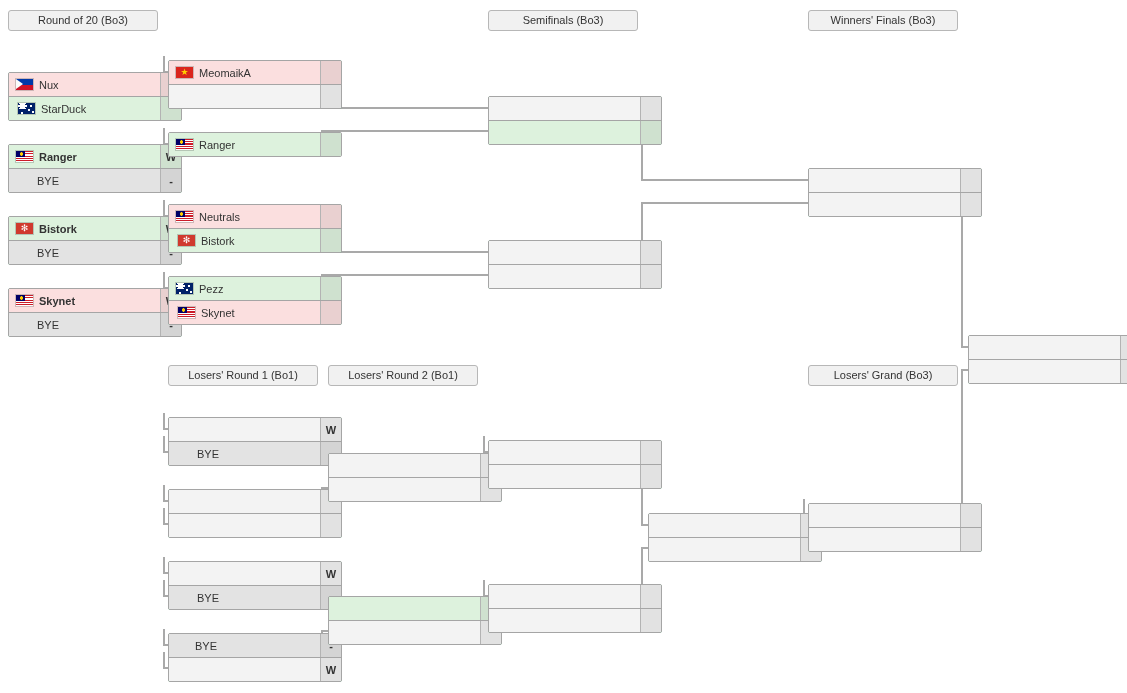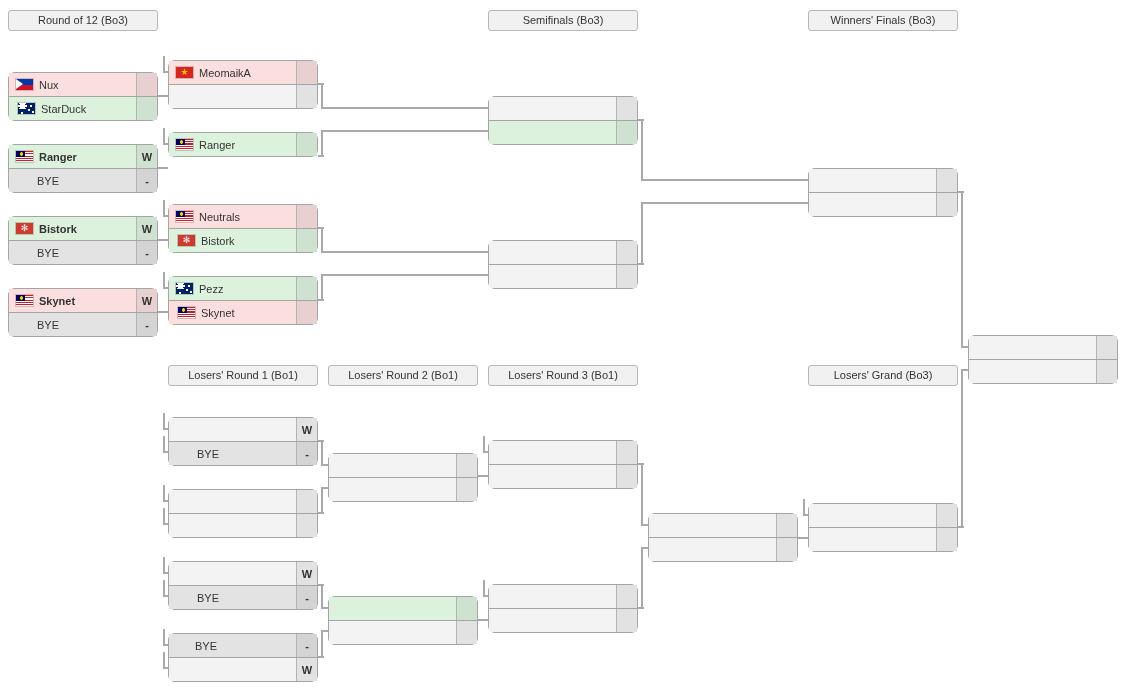--- a/index.html
+++ b/index.html
@@ -5,22 +5,22 @@
   html,body{margin:0;padding:0;background:#fff;}
   #canvas{position:relative;width:1127px;height:693px;background:#ffffff;
           font-family:"Liberation Sans",sans-serif;font-size:11px;color:#333;overflow:hidden;}
 
   
   .hdr{position:absolute;width:150px;height:21px;box-sizing:border-box;z-index:2;
        background:#f1f1f1;border:1px solid #b7b7b7;border-radius:3px;
        text-align:center;line-height:19px;color:#333;}
 
   
-  .match{position:absolute;width:150px;box-sizing:border-box;z-index:2;
-         background:#22c55e;border:1px solid #a5a5a5;border-radius:7px;}
+  .match{position:absolute;width:174px;box-sizing:border-box;z-index:2;
+         background:#22c55e;border:1px solid #a5a5a5;border-radius:2px;}
   .slot{display:flex;align-items:center;height:23px;padding-left:7px;background:#f3f3f3;}
   .slot+.slot{border-top:1px solid #a5a5a5;padding-left:9px;}
   .slot[data-state="winner"],.slot[data-state="advancing"]{background:#ddf2dd;}
   .slot[data-state="loser"]{background:#fbdfdf;}
   .slot[data-state="bye"]{background:#e3e3e3;}
   .pname{flex:1;white-space:nowrap;overflow:hidden;color:#333;}
   .pname[data-bold="1"]{font-weight:700;}
   .slot[data-state="bye"] .pname{padding-left:19px;}
   .score{width:20px;flex:none;align-self:stretch;display:flex;align-items:center;justify-content:center;
          border-left:1px solid #b3b3b3;background:rgba(110,110,110,0.12);font-weight:700;color:#333;}
@@ -51,27 +51,26 @@
         left:12px;top:2px;box-shadow:-2px 4px 0 #fff,2px 6px 0 #fff,-9px 7px 0 #fff;}
 
   
   .ln{position:absolute;background:#a9a9a9;z-index:1;}
 </style>
 </head>
 <body>
 
 <div id="canvas">
 
-  <div class="hdr" style="left:8px;top:10px">Round of 12 (Bo3)</div>
+  <div class="hdr" style="left:8px;top:10px">Round of 20 (Bo3)</div>
   <div class="hdr" style="left:488px;top:10px">Semifinals (Bo3)</div>
   <div class="hdr" style="left:808px;top:10px">Winners' Finals (Bo3)</div>
 
   <div class="hdr" style="left:168px;top:365px">Losers' Round 1 (Bo1)</div>
   <div class="hdr" style="left:328px;top:365px">Losers' Round 2 (Bo1)</div>
-  <div class="hdr" style="left:488px;top:365px">Losers' Round 3 (Bo1)</div>
   <div class="hdr" style="left:808px;top:365px">Losers' Grand (Bo3)</div>
 
   <div id="matches">
       <div class="match" style="left: 8px; top: 72px;">
         <div class="slot" data-state="loser">
           <span class="flag" data-flag="ph"></span>
           <span class="pname">Nux</span>
           <span class="score"></span>
         </div>
         <div class="slot" data-state="winner">

